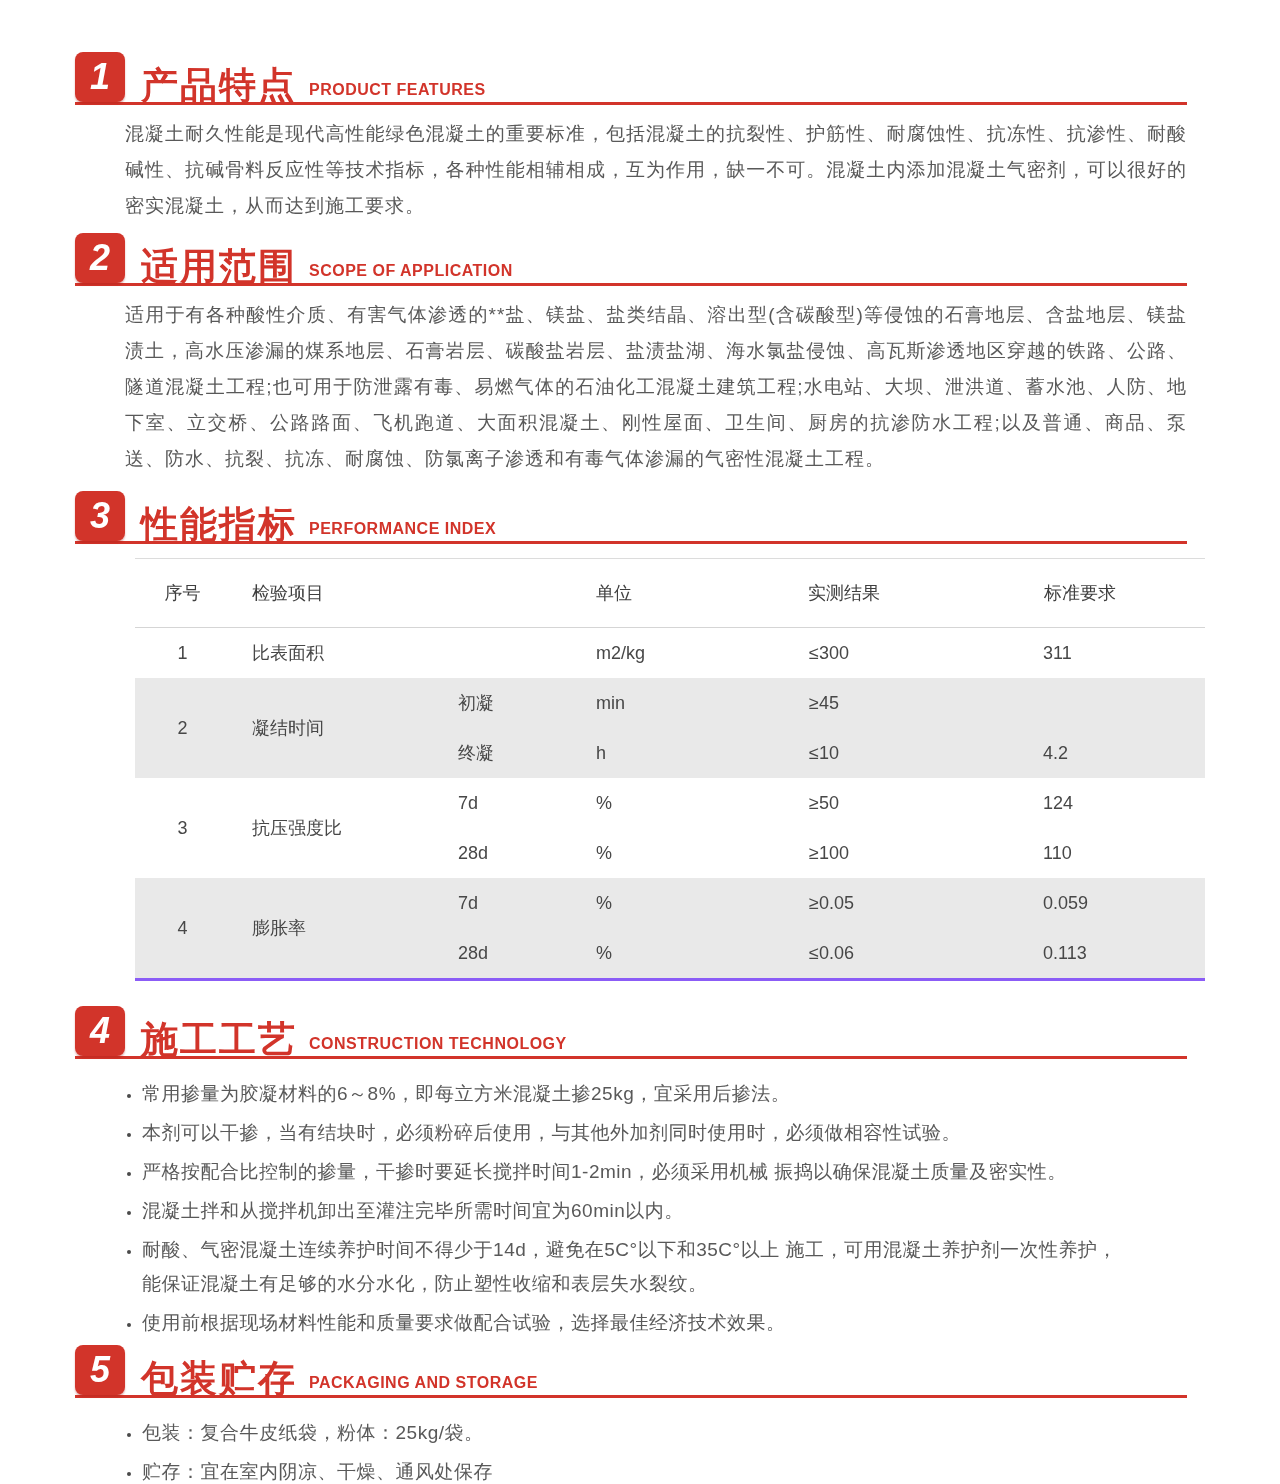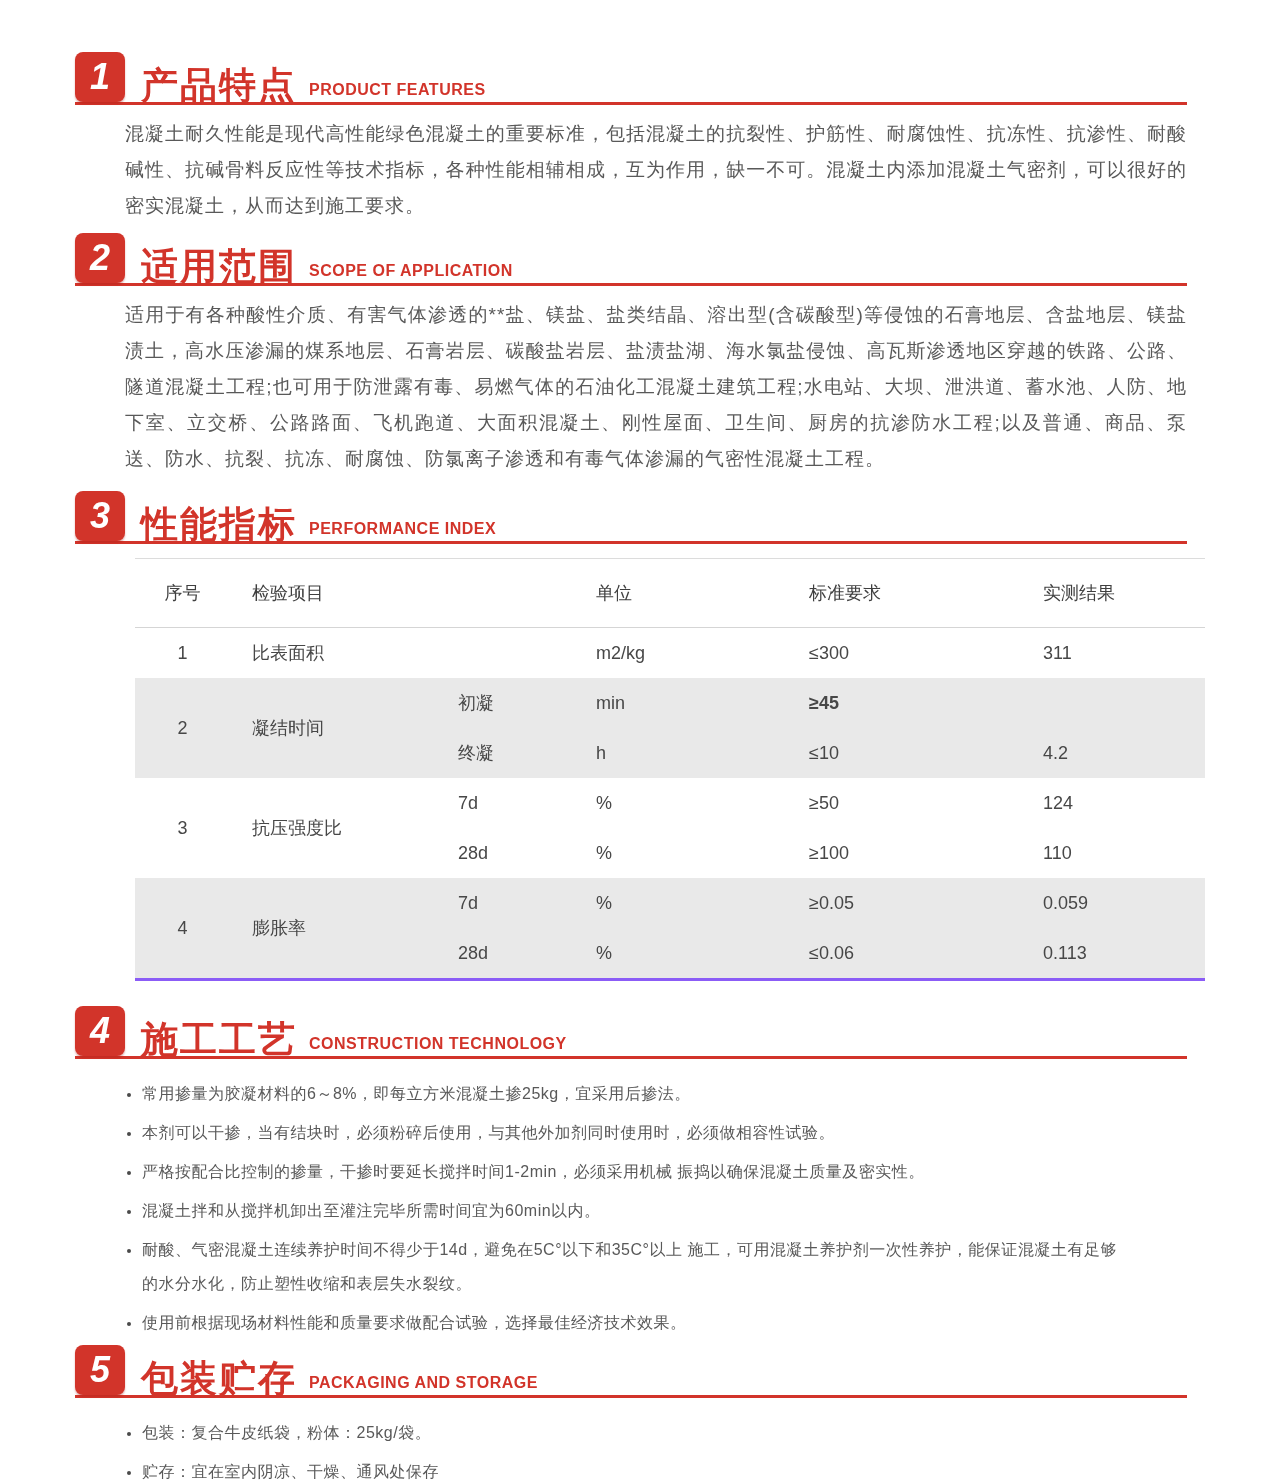--- a/index.html
+++ b/index.html
@@ -38,21 +38,21 @@
   .para{
     margin:11px 0 0 50px;width:1062px;
     font-size:19px;line-height:36px;letter-spacing:1px;
     text-align:justify;color:#595959;
   }
   ul.bullets{
     margin:18px 0 0 47px;padding-left:20px;
     list-style:disc outside;
   }
   ul.bullets li{
-    font-size:16px;line-height:34px;letter-spacing:.5px;
+    font-size:19px;line-height:34px;letter-spacing:.5px;
     color:#595959;margin-bottom:5px;text-align:justify;
     padding-right:70px;
   }
   ul.bullets li::marker{color:#4a4a4a;font-size:14px;}
   
   .tbl{
     margin:14px 0 0 60px;width:1070px;
     border-top:1px solid #dcdcdc;border-bottom:3px solid #8b5cf6;
     font-size:18px;color:#474747;
   }
@@ -104,37 +104,37 @@
         </div>
         <h2 class="title-zh">性能指标</h2>
         <span class="title-en">PERFORMANCE INDEX</span>
       </header>
       <div class="tbl">
         <div class="tbl-row tbl-head">
           <div class="cell c-no">序号</div>
           <div class="cell c-item">检验项目</div>
           <div class="cell c-sub"></div>
           <div class="cell c-unit">单位</div>
+          <div class="cell c-res">实测结果</div>
           <div class="cell c-std">标准要求</div>
-          <div class="cell c-res">实测结果</div>
         </div>
         <div class="group">
           <div class="cell c-no span-rows" style="--n: 1;">1</div>
           <div class="cell c-item span-rows" style="--n: 1;">比表面积</div>
           <div class="cell c-sub" style="grid-area: 1 / 3;"></div>
           <div class="cell c-unit" style="grid-area: 1 / 4;">m2/kg</div>
           <div class="cell c-std" style="grid-area: 1 / 5;">≤300</div>
           <div class="cell c-res" style="grid-area: 1 / 6;">311</div>
         </div>
         <div class="group zebra">
           <div class="cell c-no span-rows" style="--n: 2;">2</div>
           <div class="cell c-item span-rows" style="--n: 2;">凝结时间</div>
           <div class="cell c-sub" style="grid-area: 1 / 3;">初凝</div>
           <div class="cell c-unit" style="grid-area: 1 / 4;">min</div>
-          <div class="cell c-std" style="grid-area: 1 / 5; font-weight: bold;">≥45</div>
+          <div class="cell c-std" style="grid-area: 1 / 5;">≥45</div>
           <div class="cell c-sub" style="grid-area: 2 / 3;">终凝</div>
           <div class="cell c-unit" style="grid-area: 2 / 4;">h</div>
           <div class="cell c-std" style="grid-area: 2 / 5;">≤10</div>
           <div class="cell c-res" style="grid-area: 2 / 6;">4.2</div>
         </div>
         <div class="group">
           <div class="cell c-no span-rows" style="--n: 2;">3</div>
           <div class="cell c-item span-rows" style="--n: 2;">抗压强度比</div>
           <div class="cell c-sub" style="grid-area: 1 / 3;">7d</div>
           <div class="cell c-unit" style="grid-area: 1 / 4;">%</div>

